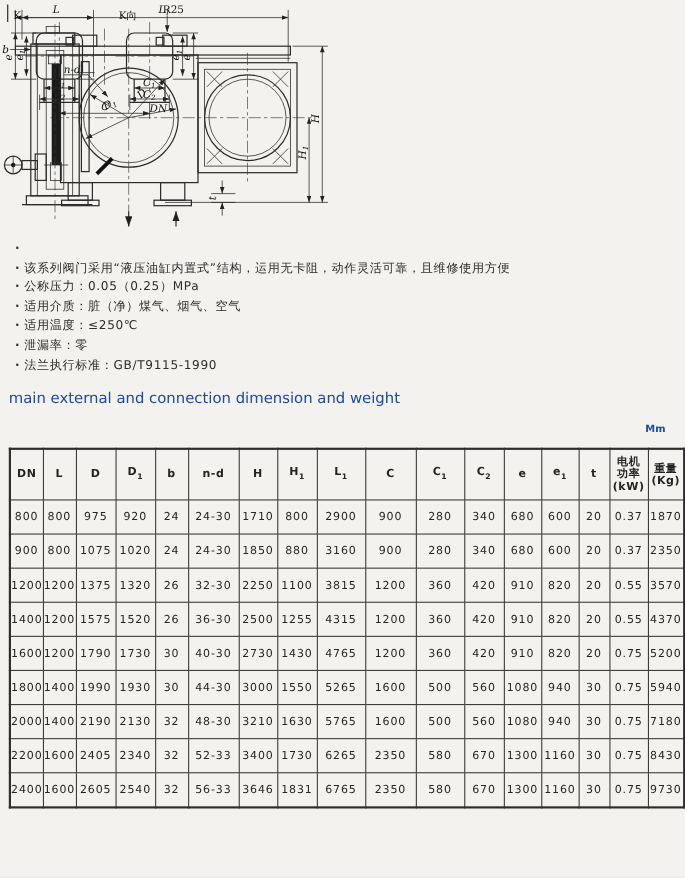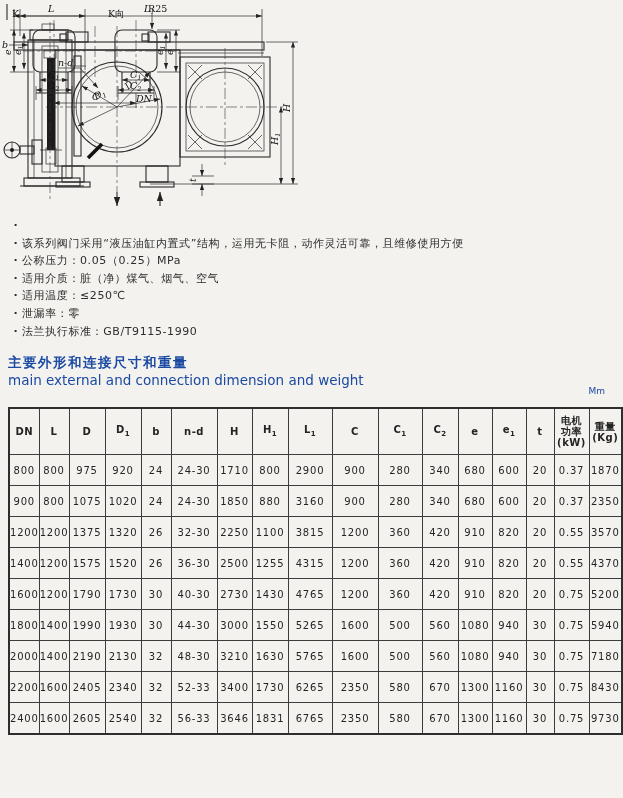--- a/index.html
+++ b/index.html
@@ -29,21 +29,21 @@
              list-style:none; margin:0; padding:0; }
   .bullets li { display:flex; align-items:flex-start; font-size:11px;
                 line-height:17.6px; letter-spacing:0.6px; color:#2d2d2d; font-weight:500; }
   .bullets .dot { width:12px; text-align:center; font-weight:bold; }
 
   
   .heading { position:absolute; top:353px; left:8px; color:#1b4aa3; }
   .heading .zh { font-size:13.5px; font-weight:bold; letter-spacing:1.5px; line-height:18px; }
   .heading .en { font-size:13.5px; font-weight:normal; line-height:18px; }
   .unit-note { position:absolute; top:386px; right:18px; color:#1b4aa3;
-               font-size:9px; font-weight:normal; }
+               font-size:9px; font-weight:bold; }
 
   
   table.dims { position:absolute; top:407px; left:8px; width:608px;
                border-collapse:collapse; table-layout:fixed;
                border:2px solid #2e2e2e; }
   table.dims th, table.dims td {
     border:1px solid #3c3c3c; text-align:center; vertical-align:middle;
     padding:0; color:#242424; overflow:hidden;
   }
   table.dims th { height:45px; font-size:10px; font-weight:bold;
@@ -254,21 +254,20 @@
         <span class="dot">·</span>
         <span>泄漏率：零</span>
       </li>
       <li>
         <span class="dot">·</span>
         <span>法兰执行标准：GB/T9115-1990</span>
       </li>
     </ul>
 
   <div class="heading">
-    <div class="zh">主要外形和连接尺寸和重量</div>
     <div class="en">main external and connection dimension and weight</div>
   </div>
   <div class="unit-note">Mm</div>
 
   <table class="dims">
     <colgroup>
       <col style="width:30px">
         <col style="width:30px">
         <col style="width:36px">
         <col style="width:36px">

